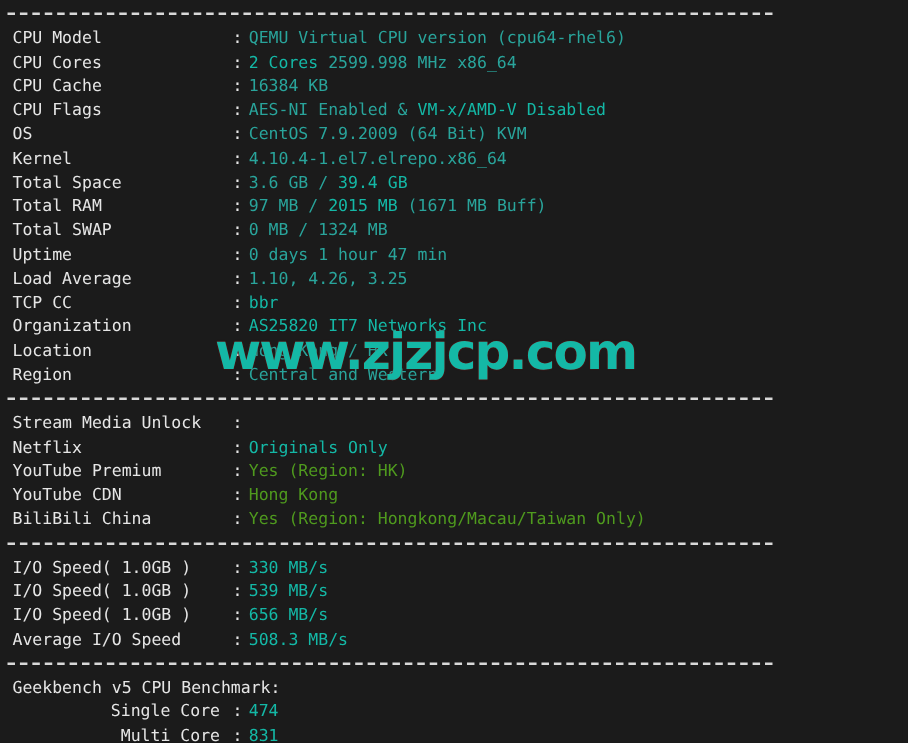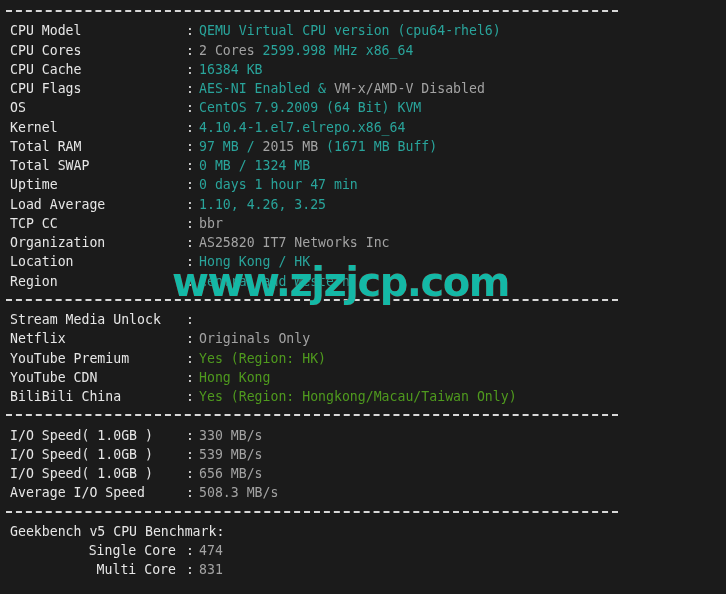--- a/index.html
+++ b/index.html
@@ -57,21 +57,21 @@
     padding-left: 6px;
     padding-right: 10px;
   }
   .colon {
     display: inline-block;
     width: 13px;
     color: #e6e6e6;
   }
   .val { white-space: pre; }
   .c-cyan   { color: #29a49b; }
-  .c-yellow { color: #a3a3a3; }
+  .c-yellow { color: #14b8a6; }
   .c-green  { color: #4f9a1e; }
   #watermark {
     position: absolute;
     left: 172px;
     top: 273px;
     font-family: "DejaVu Sans", "Liberation Sans", sans-serif;
     font-weight: bold;
     font-size: 40px;
     letter-spacing: -1.5px;
     color: #14b8a6;
@@ -87,20 +87,21 @@
   <div class="lines" id="lines">
       <div class="sep">
         <i></i>
       </div>
       <div class="row"><span class="label">CPU Model</span><span class="colon">:</span><span class="val"><span class="c-cyan">QEMU Virtual CPU version (cpu64-rhel6)</span></span></div>
       <div class="row"><span class="label">CPU Cores</span><span class="colon">:</span><span class="val"><span class="c-yellow">2 Cores</span><span class="c-cyan"> 2599.998 MHz x86_64</span></span></div>
       <div class="row"><span class="label">CPU Cache</span><span class="colon">:</span><span class="val"><span class="c-cyan">16384 KB</span></span></div>
       <div class="row"><span class="label">CPU Flags</span><span class="colon">:</span><span class="val"><span class="c-cyan">AES-NI Enabled</span><span class="c-cyan"> &amp; </span><span class="c-yellow">VM-x/AMD-V Disabled</span></span></div>
       <div class="row"><span class="label">OS</span><span class="colon">:</span><span class="val"><span class="c-cyan">CentOS 7.9.2009 (64 Bit) KVM</span></span></div>
       <div class="row"><span class="label">Kernel</span><span class="colon">:</span><span class="val"><span class="c-cyan">4.10.4-1.el7.elrepo.x86_64</span></span></div>
+      <div class="row"><span class="label">Total Space</span><span class="colon">:</span><span class="val"><span class="c-cyan">3.6 GB</span><span class="c-cyan"> / </span><span class="c-yellow">39.4 GB</span></span></div>
       <div class="row"><span class="label">Total RAM</span><span class="colon">:</span><span class="val"><span class="c-cyan">97 MB</span><span class="c-cyan"> / </span><span class="c-yellow">2015 MB</span><span class="c-cyan"> (1671 MB Buff)</span></span></div>
       <div class="row"><span class="label">Total SWAP</span><span class="colon">:</span><span class="val"><span class="c-cyan">0 MB / 1324 MB</span></span></div>
       <div class="row"><span class="label">Uptime</span><span class="colon">:</span><span class="val"><span class="c-cyan">0 days 1 hour 47 min</span></span></div>
       <div class="row"><span class="label">Load Average</span><span class="colon">:</span><span class="val"><span class="c-cyan">1.10, 4.26, 3.25</span></span></div>
       <div class="row"><span class="label">TCP CC</span><span class="colon">:</span><span class="val"><span class="c-yellow">bbr</span></span></div>
       <div class="row"><span class="label">Organization</span><span class="colon">:</span><span class="val"><span class="c-yellow">AS25820 IT7 Networks Inc</span></span></div>
       <div class="row"><span class="label">Location</span><span class="colon">:</span><span class="val"><span class="c-cyan">Hong Kong / HK</span></span></div>
       <div class="row"><span class="label">Region</span><span class="colon">:</span><span class="val"><span class="c-cyan">Central and Western</span></span></div>
       <div class="sep">
         <i></i>

